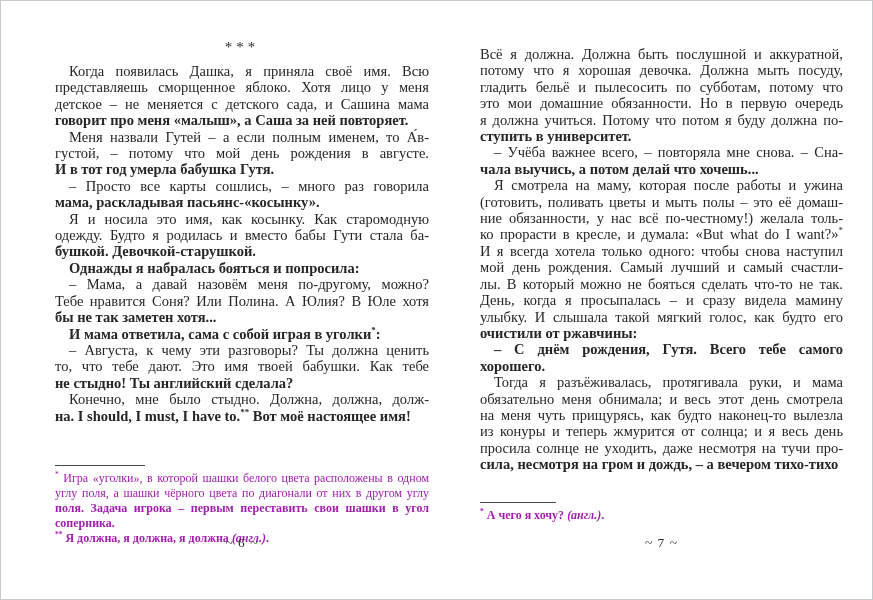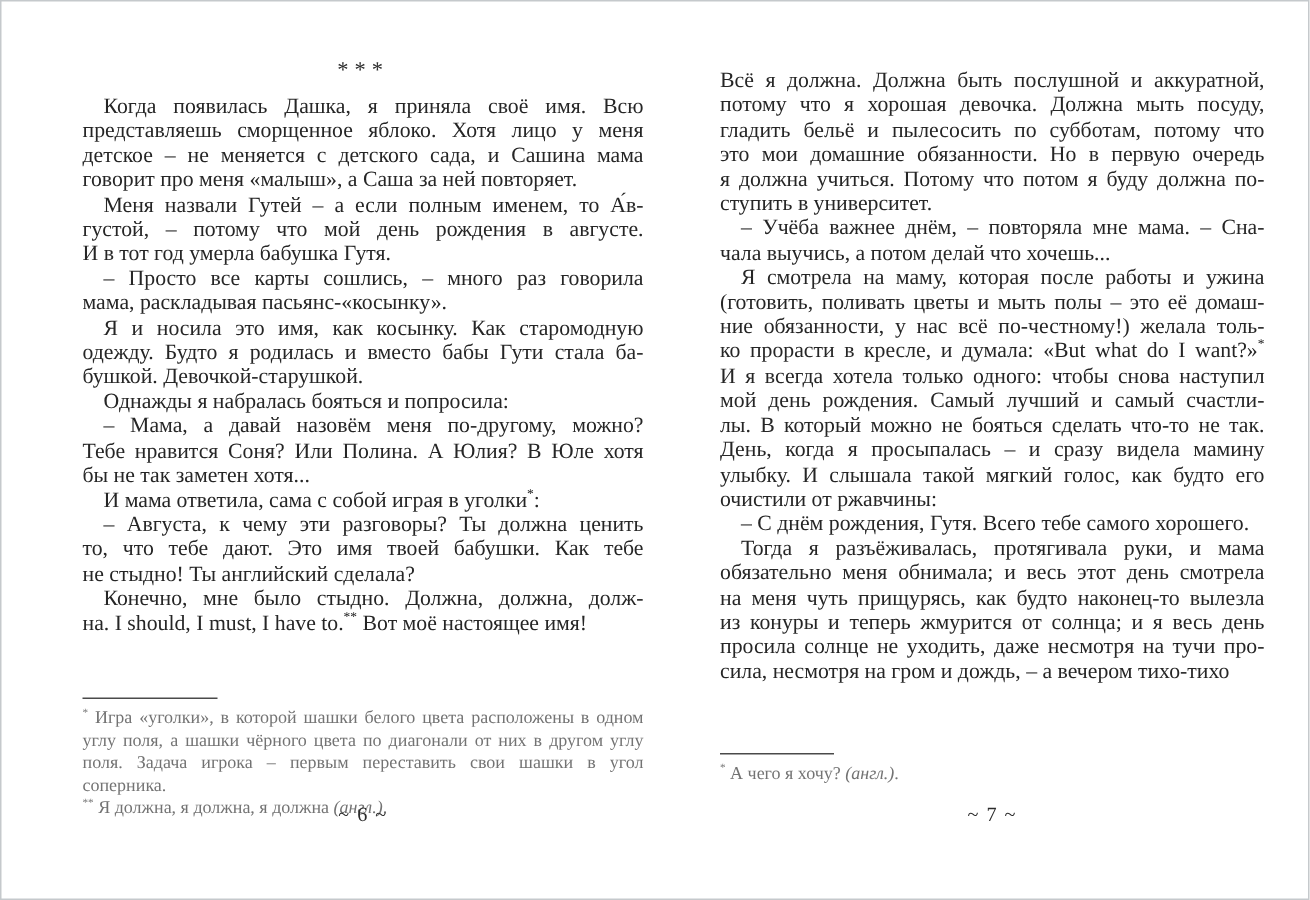--- a/index.html
+++ b/index.html
@@ -8,30 +8,30 @@
     position:relative; width:873px; height:600px; background:#ffffff;
     font-family:"Liberation Serif","DejaVu Serif",serif; color:#262626;
   }
   .frame { position:absolute; inset:0; border:1px solid #c5c9cc; pointer-events:none; }
   .page { position:absolute; }
   .page.left  { left:55px; top:38px; width:374px; height:556px; }
   .page.right { left:480px; top:46px; width:363px; height:548px; }
   .marker { text-align:center; font-size:15px; letter-spacing:4px; height:19px; line-height:19px; margin-bottom:6px; color:#2e2e2e; }
   .page-body .line { font-size:14.5px; line-height:16.4px; text-align:justify; }
   .line.j    { text-align-last:justify; }
-  .line.last { text-align-last:left; }
+  .line.last { text-align-last:left;font-weight:bold; }
   .line.indent { text-indent:14px; }
   sup { font-size:62%; line-height:0; vertical-align:super; }
   .fn-rule { position:absolute; border-top:1px solid #4a4a4a; height:0; }
   .left  .fn-rule { top:427px; left:0; width:90px; }
   .right .fn-rule { top:456px; left:0; width:76px; }
   .footnotes { position:absolute; left:0; right:0; }
   .left  .footnotes { top:433px; }
   .right .footnotes { top:462px; }
-  .footnotes .line { font-size:12px; line-height:15px; text-align:justify; color:#737373; }
+  .footnotes .line { font-size:12px; line-height:15px; text-align:justify; color:#a21caf; }
   .page-number { position:absolute; left:0; right:0; text-align:center; font-size:13.5px; letter-spacing:1px; color:#2b2b2b; }
   .left  .page-number { top:497px; }
   .right .page-number { top:489px; }
 </style>
 </head>
 <body>
 
 <div class="book">
   <div class="frame"></div>
 
@@ -72,21 +72,21 @@
   </section>
 
   <section class="page right">
     <div class="page-body">
         <div class="line j">Всё я должна. Должна быть послушной и аккуратной,</div>
         <div class="line j">потому что я хорошая девочка. Должна мыть посуду,</div>
         <div class="line j">гладить бельё и пылесосить по субботам, потому что</div>
         <div class="line j">это мои домашние обязанности. Но в первую очередь</div>
         <div class="line j">я должна учиться. Потому что потом я буду должна по-</div>
         <div class="line last">ступить в университет.</div>
-        <div class="line j indent">– Учёба важнее днём, – повторяла мне мама. – Сна-</div>
+        <div class="line j indent">– Учёба важнее всего, – повторяла мне снова. – Сна-</div>
         <div class="line last">чала выучись, а потом делай что хочешь...</div>
         <div class="line j indent">Я смотрела на маму, которая после работы и ужина</div>
         <div class="line j">(готовить, поливать цветы и мыть полы – это её домаш-</div>
         <div class="line j">ние обязанности, у нас всё по-честному!) желала толь-</div>
         <div class="line j">ко прорасти в кресле, и думала: «But what do I want?»<sup>*</sup></div>
         <div class="line j">И я всегда хотела только одного: чтобы снова наступил</div>
         <div class="line j">мой день рождения. Самый лучший и самый счастли-</div>
         <div class="line j">лы. В который можно не бояться сделать что-то не так.</div>
         <div class="line j">День, когда я просыпалась – и сразу видела мамину</div>
         <div class="line j">улыбку. И слышала такой мягкий голос, как будто его</div>

